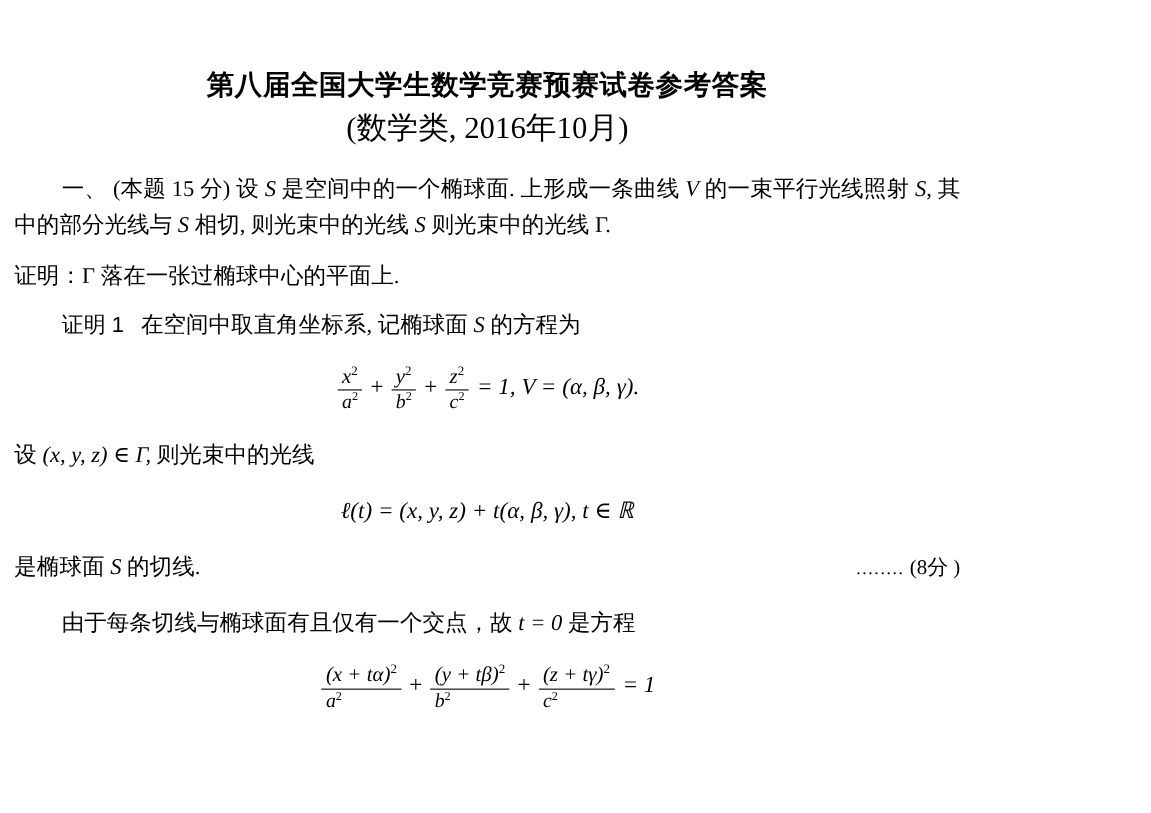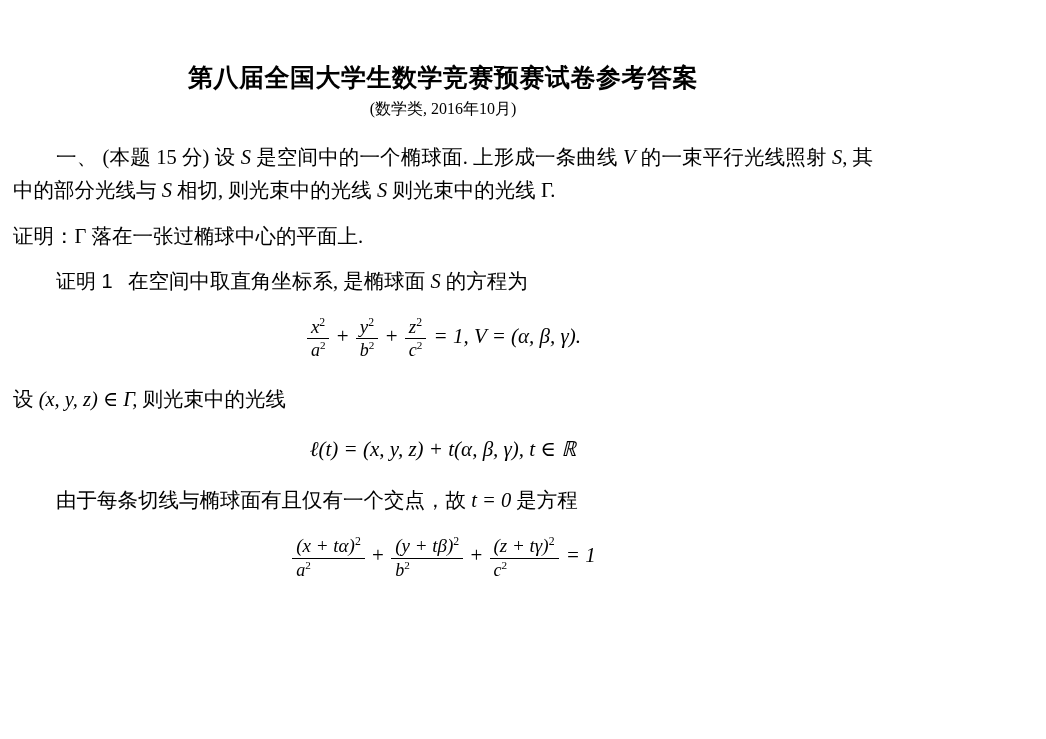--- a/index.html
+++ b/index.html
@@ -29,21 +29,21 @@
   .doc-title {
     text-align: center;
     font-weight: bold;
     font-size: 25px;
     letter-spacing: 0.5px;
     line-height: 1.25;
     font-family: "Liberation Sans", "DejaVu Sans", sans-serif;
   }
   .doc-subtitle {
     text-align: center;
-    font-size: 16px;
+    font-size: 28px;
     margin-top: 6px;
     line-height: 1.25;
   }
   .para {
     font-size: 20.5px;
     line-height: 1.62;
     margin-top: 22px;
     text-align: justify;
   }
   .para.indent {
@@ -139,21 +139,21 @@
       <span class="mathr">Γ</span><span>.</span>
     </div>
 
     <div class="para tight">
       <span>证明：</span><span class="mathr">Γ</span>
       <span>落在一张过椭球中心的平面上.</span>
     </div>
 
     <div class="para indent tight">
       <span class="bold-inline">证明 1</span>&nbsp;&nbsp;
-      <span>在空间中取直角坐标系, 是椭球面</span>
+      <span>在空间中取直角坐标系, 记椭球面</span>
       <span class="mathi">S</span>
       <span>的方程为</span>
     </div>
 
     <div class="display">
       <span class="frac">
         <span class="num"><span class="mathi">x</span><sup class="ex">2</sup></span>
         <span class="den"><span class="mathi">a</span><sup class="ex">2</sup></span>
       </span>
       <span>+</span>
@@ -172,20 +172,31 @@
     <div class="para">
       <span>设</span>
       <span class="mathi">(x, y, z) ∈ Γ,</span>
       <span>则光束中的光线</span>
     </div>
 
     <div class="display">
       <span class="mathi">ℓ(t) = (x, y, z) + t(α, β, γ), t ∈ ℝ</span>
     </div>
 
+    <div class="line-with-dots">
+      <span>
+        <span>是椭球面</span>
+        <span class="mathi">S</span>
+        <span>的切线.</span>
+      </span>
+      <span class="dots-right">
+        <span class="dots-lead">........</span>
+        <span>(8分 )</span>
+      </span>
+    </div>
 
     <div class="para indent">
       <span>由于每条切线与椭球面有且仅有一个交点，故</span>
       <span class="mathi">t = 0</span>
       <span>是方程</span>
     </div>
 
     <div class="display clip-bottom">
       <span class="frac">
         <span class="num"><span class="mathi">(x + tα)</span><sup class="ex">2</sup></span>

